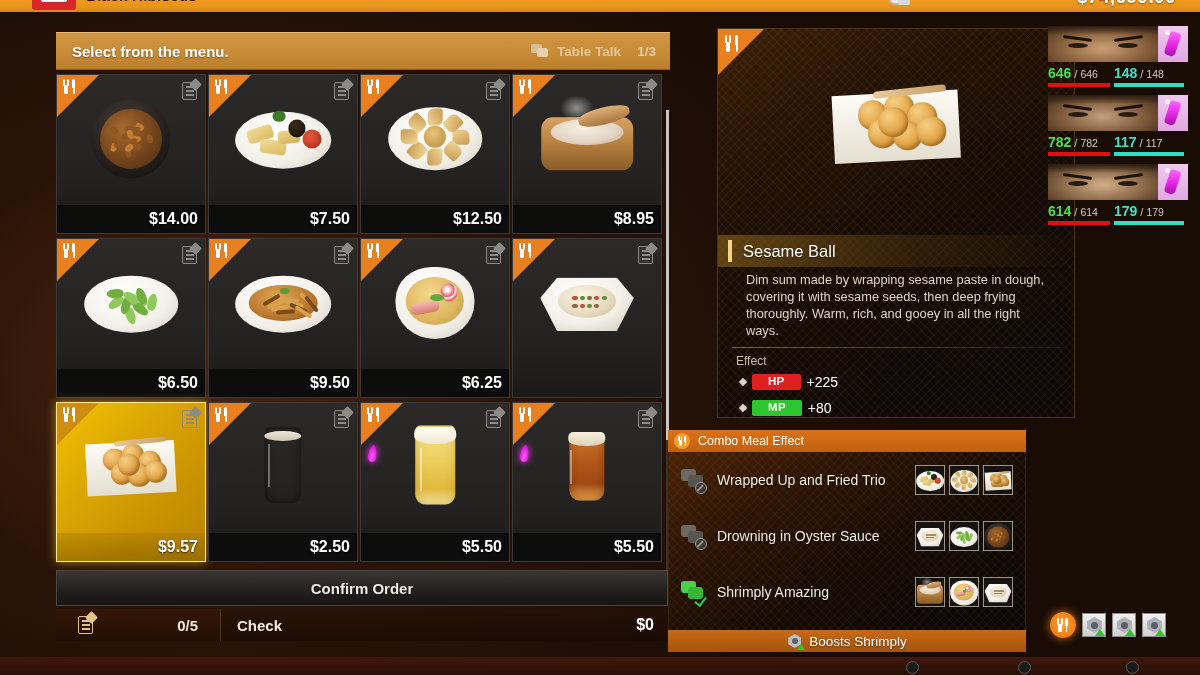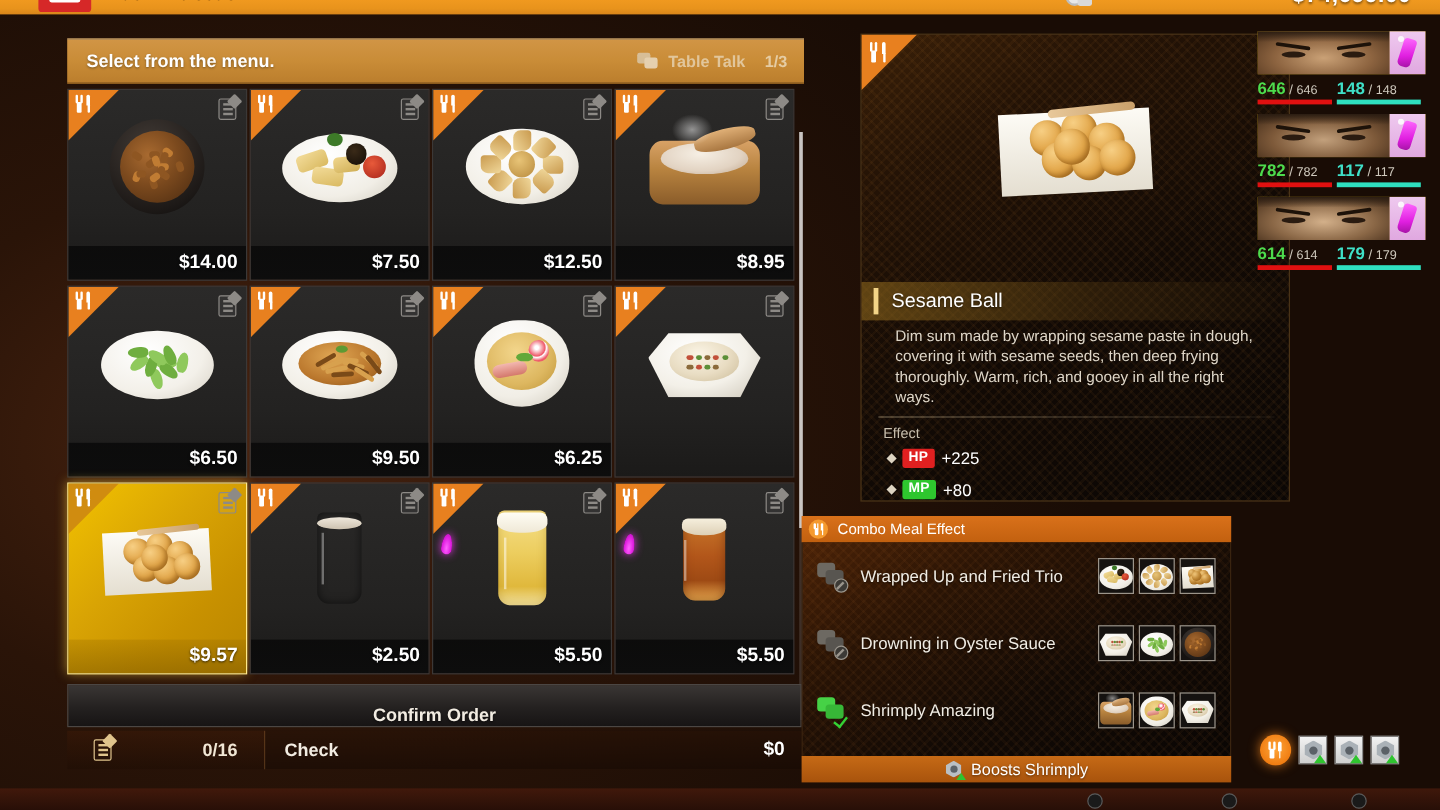--- a/index.html
+++ b/index.html
@@ -140,21 +140,21 @@
   }
   #scrollThumb {
     position: absolute; left: 0; top: 0; width: 3px; height: 330px;
     background: rgba(255,255,255,.72);
   }
   
   #confirmBtn {
     position: absolute; left: 0; top: 538px; width: 612px; height: 36px;
     background: linear-gradient(180deg,#3a3634 0%, #242120 55%, #171414 100%);
     border: 1px solid #4b4643;
-    display: flex; align-items: flex-end; justify-content: center;
+    display: flex; align-items: center; justify-content: center;
   }
   #confirmTxt { color: #f2ece2; font-size: 15px; text-shadow: 0 1px 2px rgba(0,0,0,.6); }
   #checkRow {
     position: absolute; left: 0; top: 577px; width: 612px; height: 32px;
     display: flex; align-items: center;
   }
   #orderCell {
     width: 164px; height: 32px; display: flex; align-items: center;
     background: linear-gradient(180deg, rgba(60,26,8,.55), rgba(30,13,4,.55));
   }
@@ -219,21 +219,21 @@
     position: absolute; left: 14px; top: 318px; width: 330px; height: 1px; z-index: 2;
     background: linear-gradient(90deg, rgba(220,200,160,.45), rgba(220,200,160,.08));
   }
   #effectLabel { position: absolute; left: 18px; top: 325px; z-index: 2; color: #c8bfae; font-size: 12px; }
   .effRow {
     position: absolute; left: 22px; z-index: 2; display: flex; align-items: center; gap: 6px;
   }
   #eff0 { top: 345px; } #eff1 { top: 371px; }
   .diamond { width: 6px; height: 6px; background: #ddd4c2; transform: rotate(45deg); }
   .statTag {
-    font-size: 11.5px; font-weight: bold; color: #fff; padding: 1px 5px 2px; border-radius: 2px;
+    font-size: 11.5px; font-weight: bold; color: #fff; padding: 1px 16px 2px; border-radius: 2px;
     line-height: 1.1; letter-spacing: .3px;
   }
   .statTag.hp { background: #e02020; }
   .statTag.mp { background: #2ec62e; }
   .effVal { color: #fff; font-size: 14px; }
   
   #combo { position: absolute; left: 668px; top: 430px; width: 358px; height: 222px; }
   #comboHead {
     position: relative; width: 358px; height: 22px;
     background: linear-gradient(180deg,#d9711a 0%, #c2600f 100%);
@@ -724,21 +724,21 @@
       </div>
     </div>
 
     <div id="confirmBtn">
       <span id="confirmTxt">Confirm Order</span>
     </div>
 
     <div id="checkRow">
       <div id="orderCell">
         <span class="noteIcon"></span>
-        <span id="orderCount">0/16</span>
+        <span id="orderCount">0/5</span>
       </div>
       <div id="checkCell">
         <span id="checkLabel">Check</span>
         <span id="checkTotal">$0</span>
       </div>
     </div>
   </div>
 
   <div id="detail">
     <div id="detCorner"></div>

